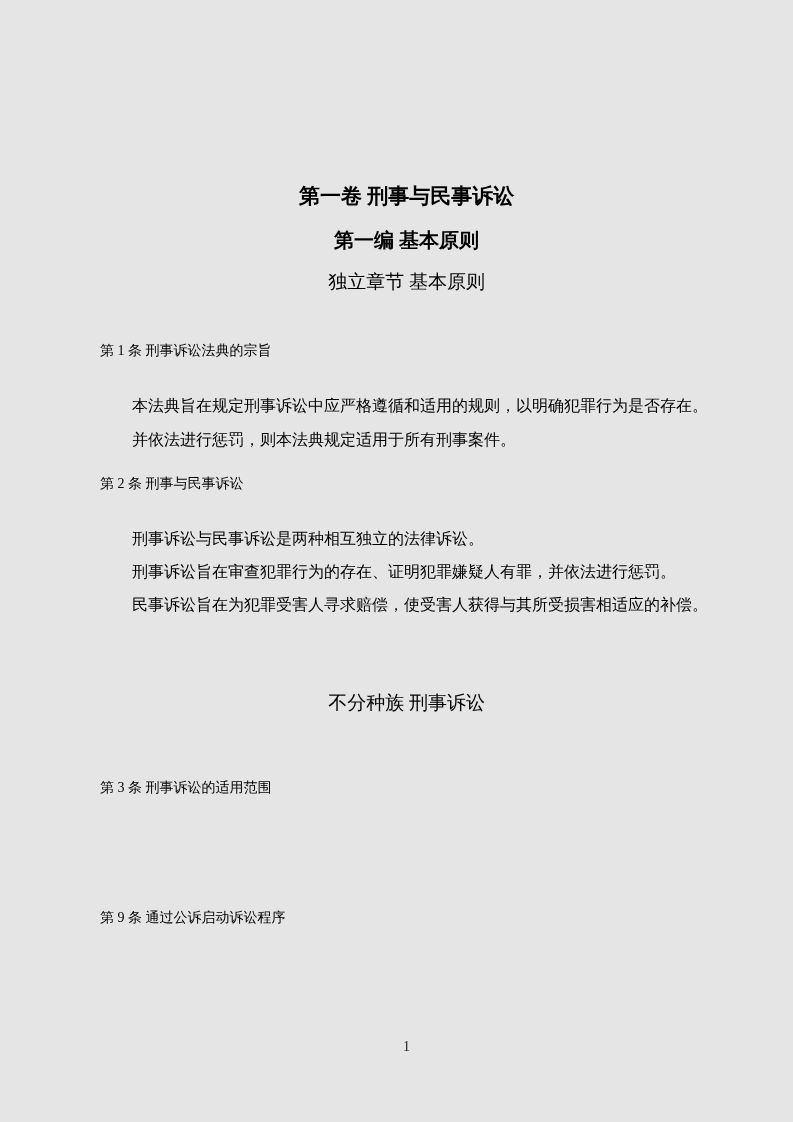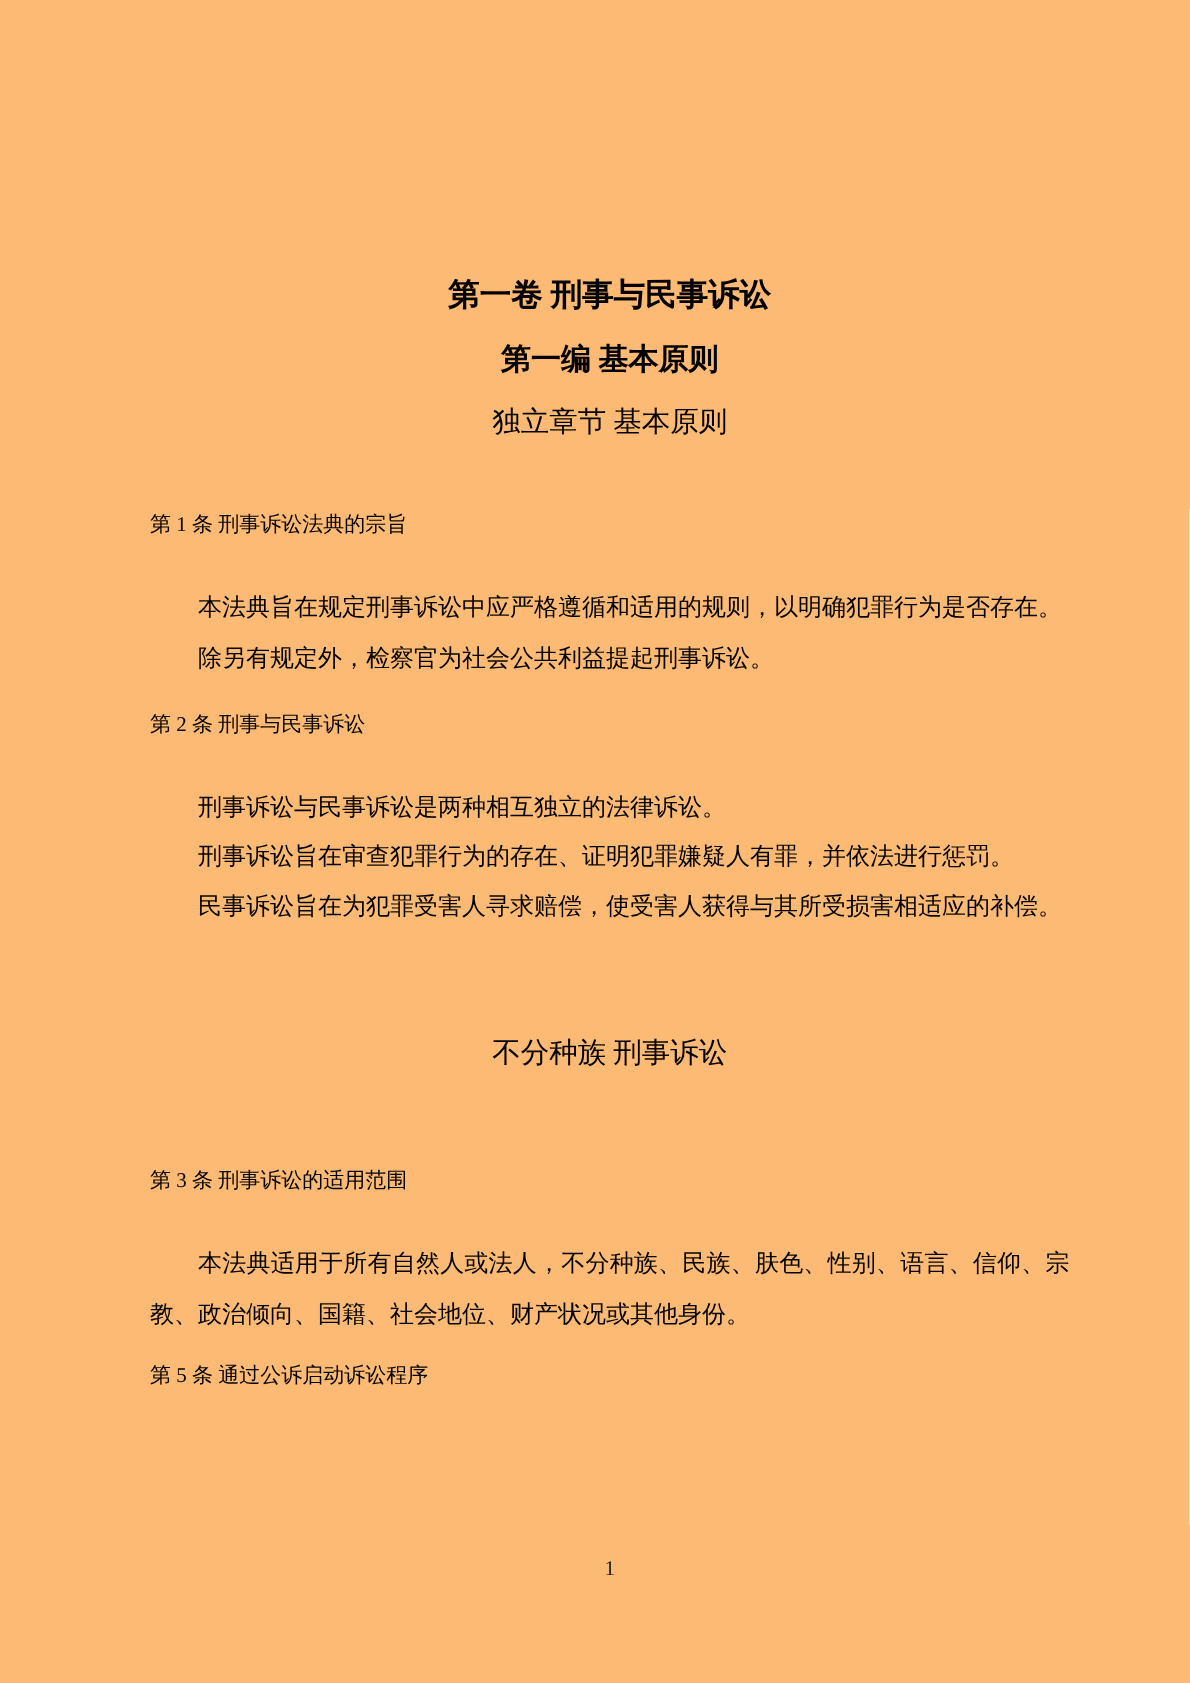--- a/index.html
+++ b/index.html
@@ -4,21 +4,21 @@
 <style>
   html, body {
     margin: 0;
     padding: 0;
     background: #ffffff;
   }
   .page {
     position: relative;
     width: 793px;
     height: 1122px;
-    background: #fdba74;
+    background: #e5e5e5;
     color: #000000;
     font-family: "Liberation Serif", "DejaVu Serif", serif;
     overflow: hidden;
   }
   .block {
     position: absolute;
     left: 100px;
     width: 613px;
   }
   .center { text-align: center; }
@@ -45,29 +45,28 @@
 
 <div class="page">
 
   <div class="block center h-vol" style="top:182px">第一卷 刑事与民事诉讼</div>
 
   <div class="block center h-part" style="top:227px">第一编 基本原则</div>
   <div class="block center h-chap" style="top:269px">独立章节 基本原则</div>
 
   <div class="block art-h" style="top:334px">第 1 条 刑事诉讼法典的宗旨</div>
   <p class="block para indent" style="top:368px">本法典旨在规定刑事诉讼中应严格遵循和适用的规则，以明确犯罪行为是否存在。</p>
-  <p class="block para indent" style="top:402px">除另有规定外，检察官为社会公共利益提起刑事诉讼。</p>
+  <p class="block para indent" style="top:402px">并依法进行惩罚，则本法典规定适用于所有刑事案件。</p>
 
   <div class="block art-h" style="top:467px">第 2 条 刑事与民事诉讼</div>
   <p class="block para indent" style="top:501px">刑事诉讼与民事诉讼是两种相互独立的法律诉讼。</p>
   <p class="block para indent" style="top:534px">刑事诉讼旨在审查犯罪行为的存在、证明犯罪嫌疑人有罪，并依法进行惩罚。</p>
   <p class="block para indent" style="top:567px">民事诉讼旨在为犯罪受害人寻求赔偿，使受害人获得与其所受损害相适应的补偿。</p>
 
   <div class="block center h-chap" style="top:690px">不分种族 刑事诉讼</div>
 
   <div class="block art-h" style="top:771px">第 3 条 刑事诉讼的适用范围</div>
-  <p class="block para indent" style="top:805px">本法典适用于所有自然人或法人，不分种族、民族、肤色、性别、语言、信仰、宗教、政治倾向、国籍、社会地位、财产状况或其他身份。</p>
 
-  <div class="block art-h" style="top:901px">第 5 条 通过公诉启动诉讼程序</div>
+  <div class="block art-h" style="top:901px">第 9 条 通过公诉启动诉讼程序</div>
 
   <div class="block page-num" style="top:1038px">1</div>
 
 </div>
 
 </body></html>

